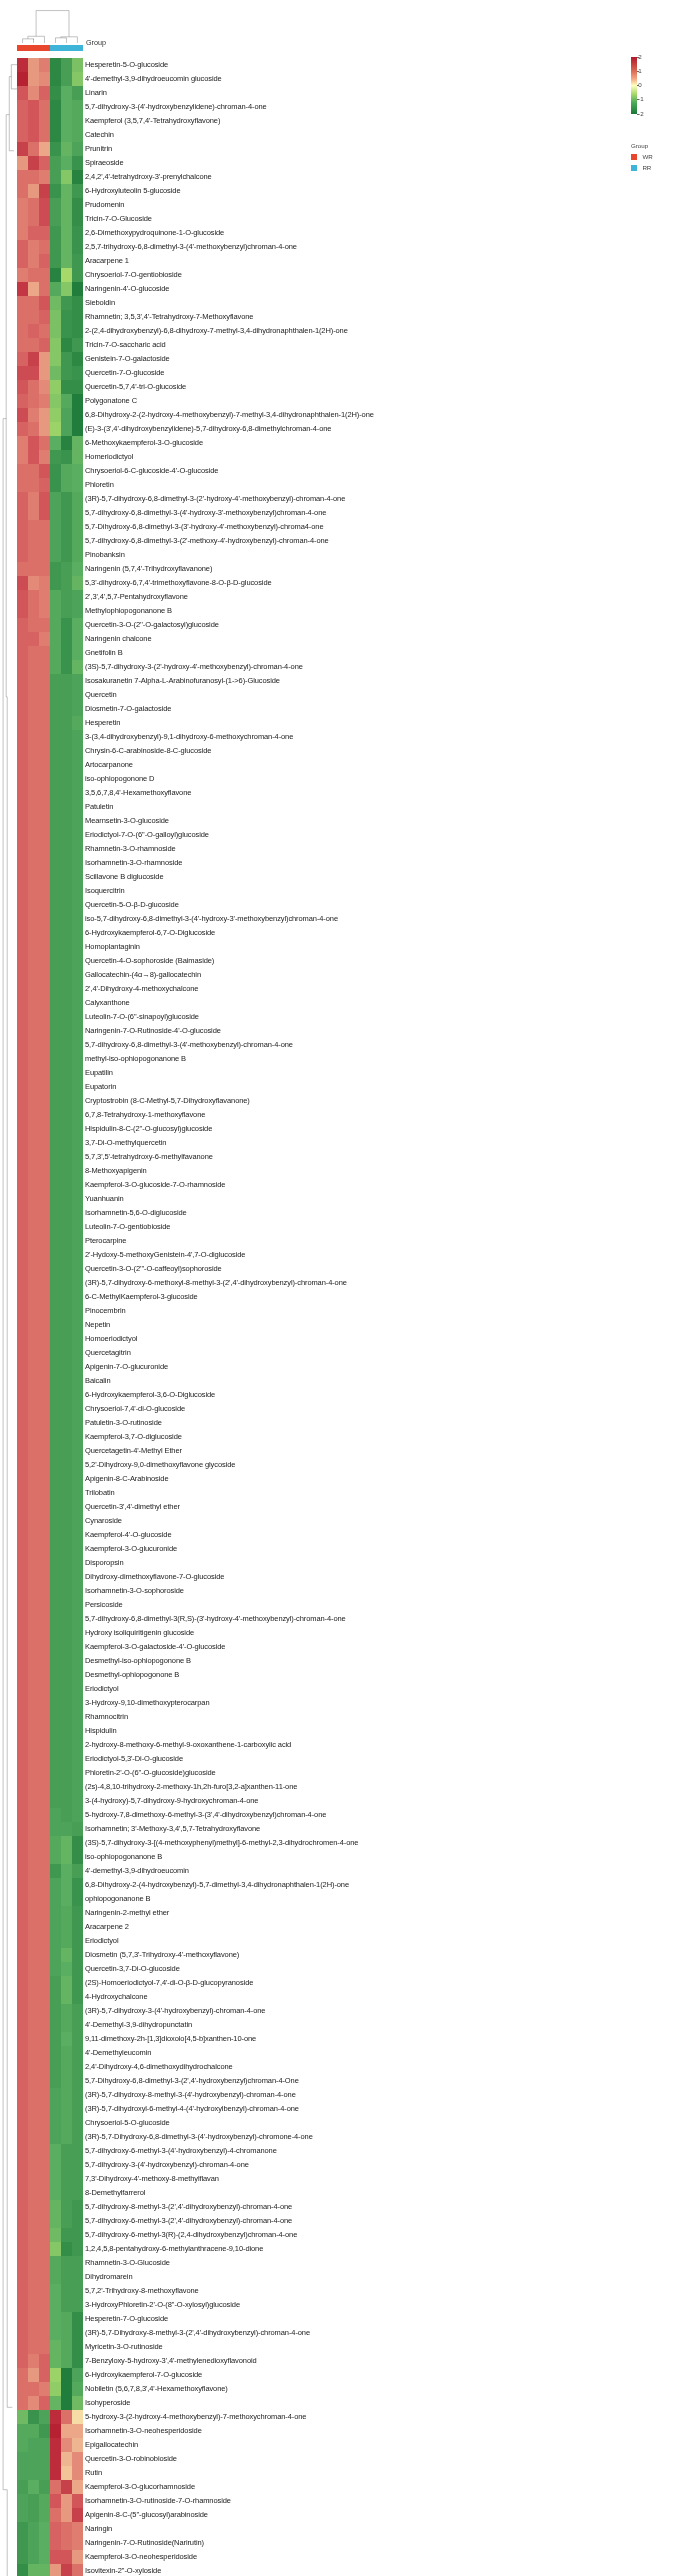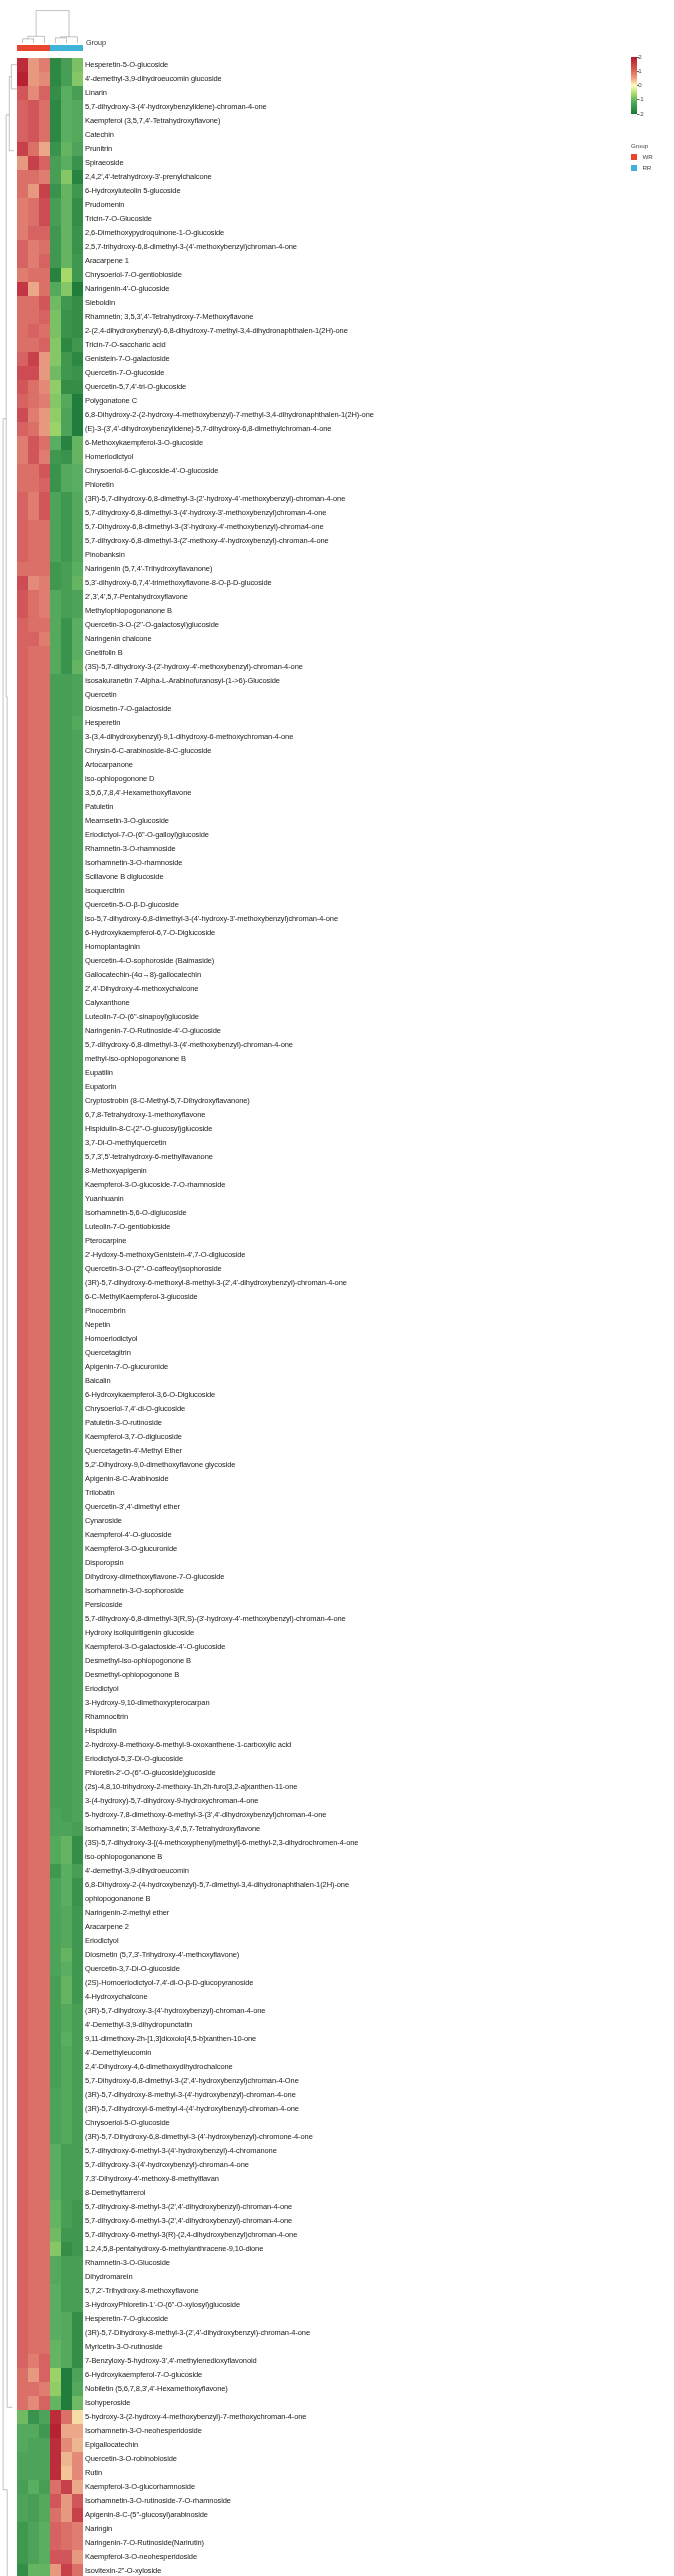--- a/index.html
+++ b/index.html
@@ -1665,21 +1665,21 @@
     <div class="lbl">5,7-dihydroxy-3-(4'-hydroxybenzyl)-chroman-4-one</div>
     <div class="lbl">7,3'-Dihydroxy-4'-methoxy-8-methylflavan</div>
     <div class="lbl">8-Demethylfarrerol</div>
     <div class="lbl">5,7-dihydroxy-8-methyl-3-(2',4'-dihydroxybenzyl)-chroman-4-one</div>
     <div class="lbl">5,7-dihydroxy-6-methyl-3-(2',4'-dihydroxybenzyl)-chroman-4-one</div>
     <div class="lbl">5,7-dihydroxy-6-methyl-3(R)-(2,4-dihydroxybenzyl)chroman-4-one</div>
     <div class="lbl">1,2,4,5,8-pentahydroxy-6-methylanthracene-9,10-dione</div>
     <div class="lbl">Rhamnetin-3-O-Glucoside</div>
     <div class="lbl">Dihydromarein</div>
     <div class="lbl">5,7,2'-Trihydroxy-8-methoxyflavone</div>
-    <div class="lbl">3-HydroxyPhloretin-1'-O-(6''-O-xylosyl)glucoside</div>
+    <div class="lbl">3-HydroxyPhloretin-2'-O-(8''-O-xylosyl)glucoside</div>
     <div class="lbl">Hesperetin-7-O-glucoside</div>
     <div class="lbl">(3R)-5,7-Dihydroxy-8-methyl-3-(2',4'-dihydroxybenzyl)-chroman-4-one</div>
     <div class="lbl">Myricetin-3-O-rutinoside</div>
     <div class="lbl">7-Benzyloxy-5-hydroxy-3',4'-methylenedioxyflavonoid</div>
     <div class="lbl">6-Hydroxykaempferol-7-O-glucoside</div>
     <div class="lbl">Nobiletin (5,6,7,8,3',4'-Hexamethoxyflavone)</div>
     <div class="lbl">Isohyperoside</div>
     <div class="lbl">5-hydroxy-3-(2-hydroxy-4-methoxybenzyl)-7-methoxychroman-4-one</div>
     <div class="lbl">Isorhamnetin-3-O-neohesperidoside</div>
     <div class="lbl">Epigallocatechin</div>

